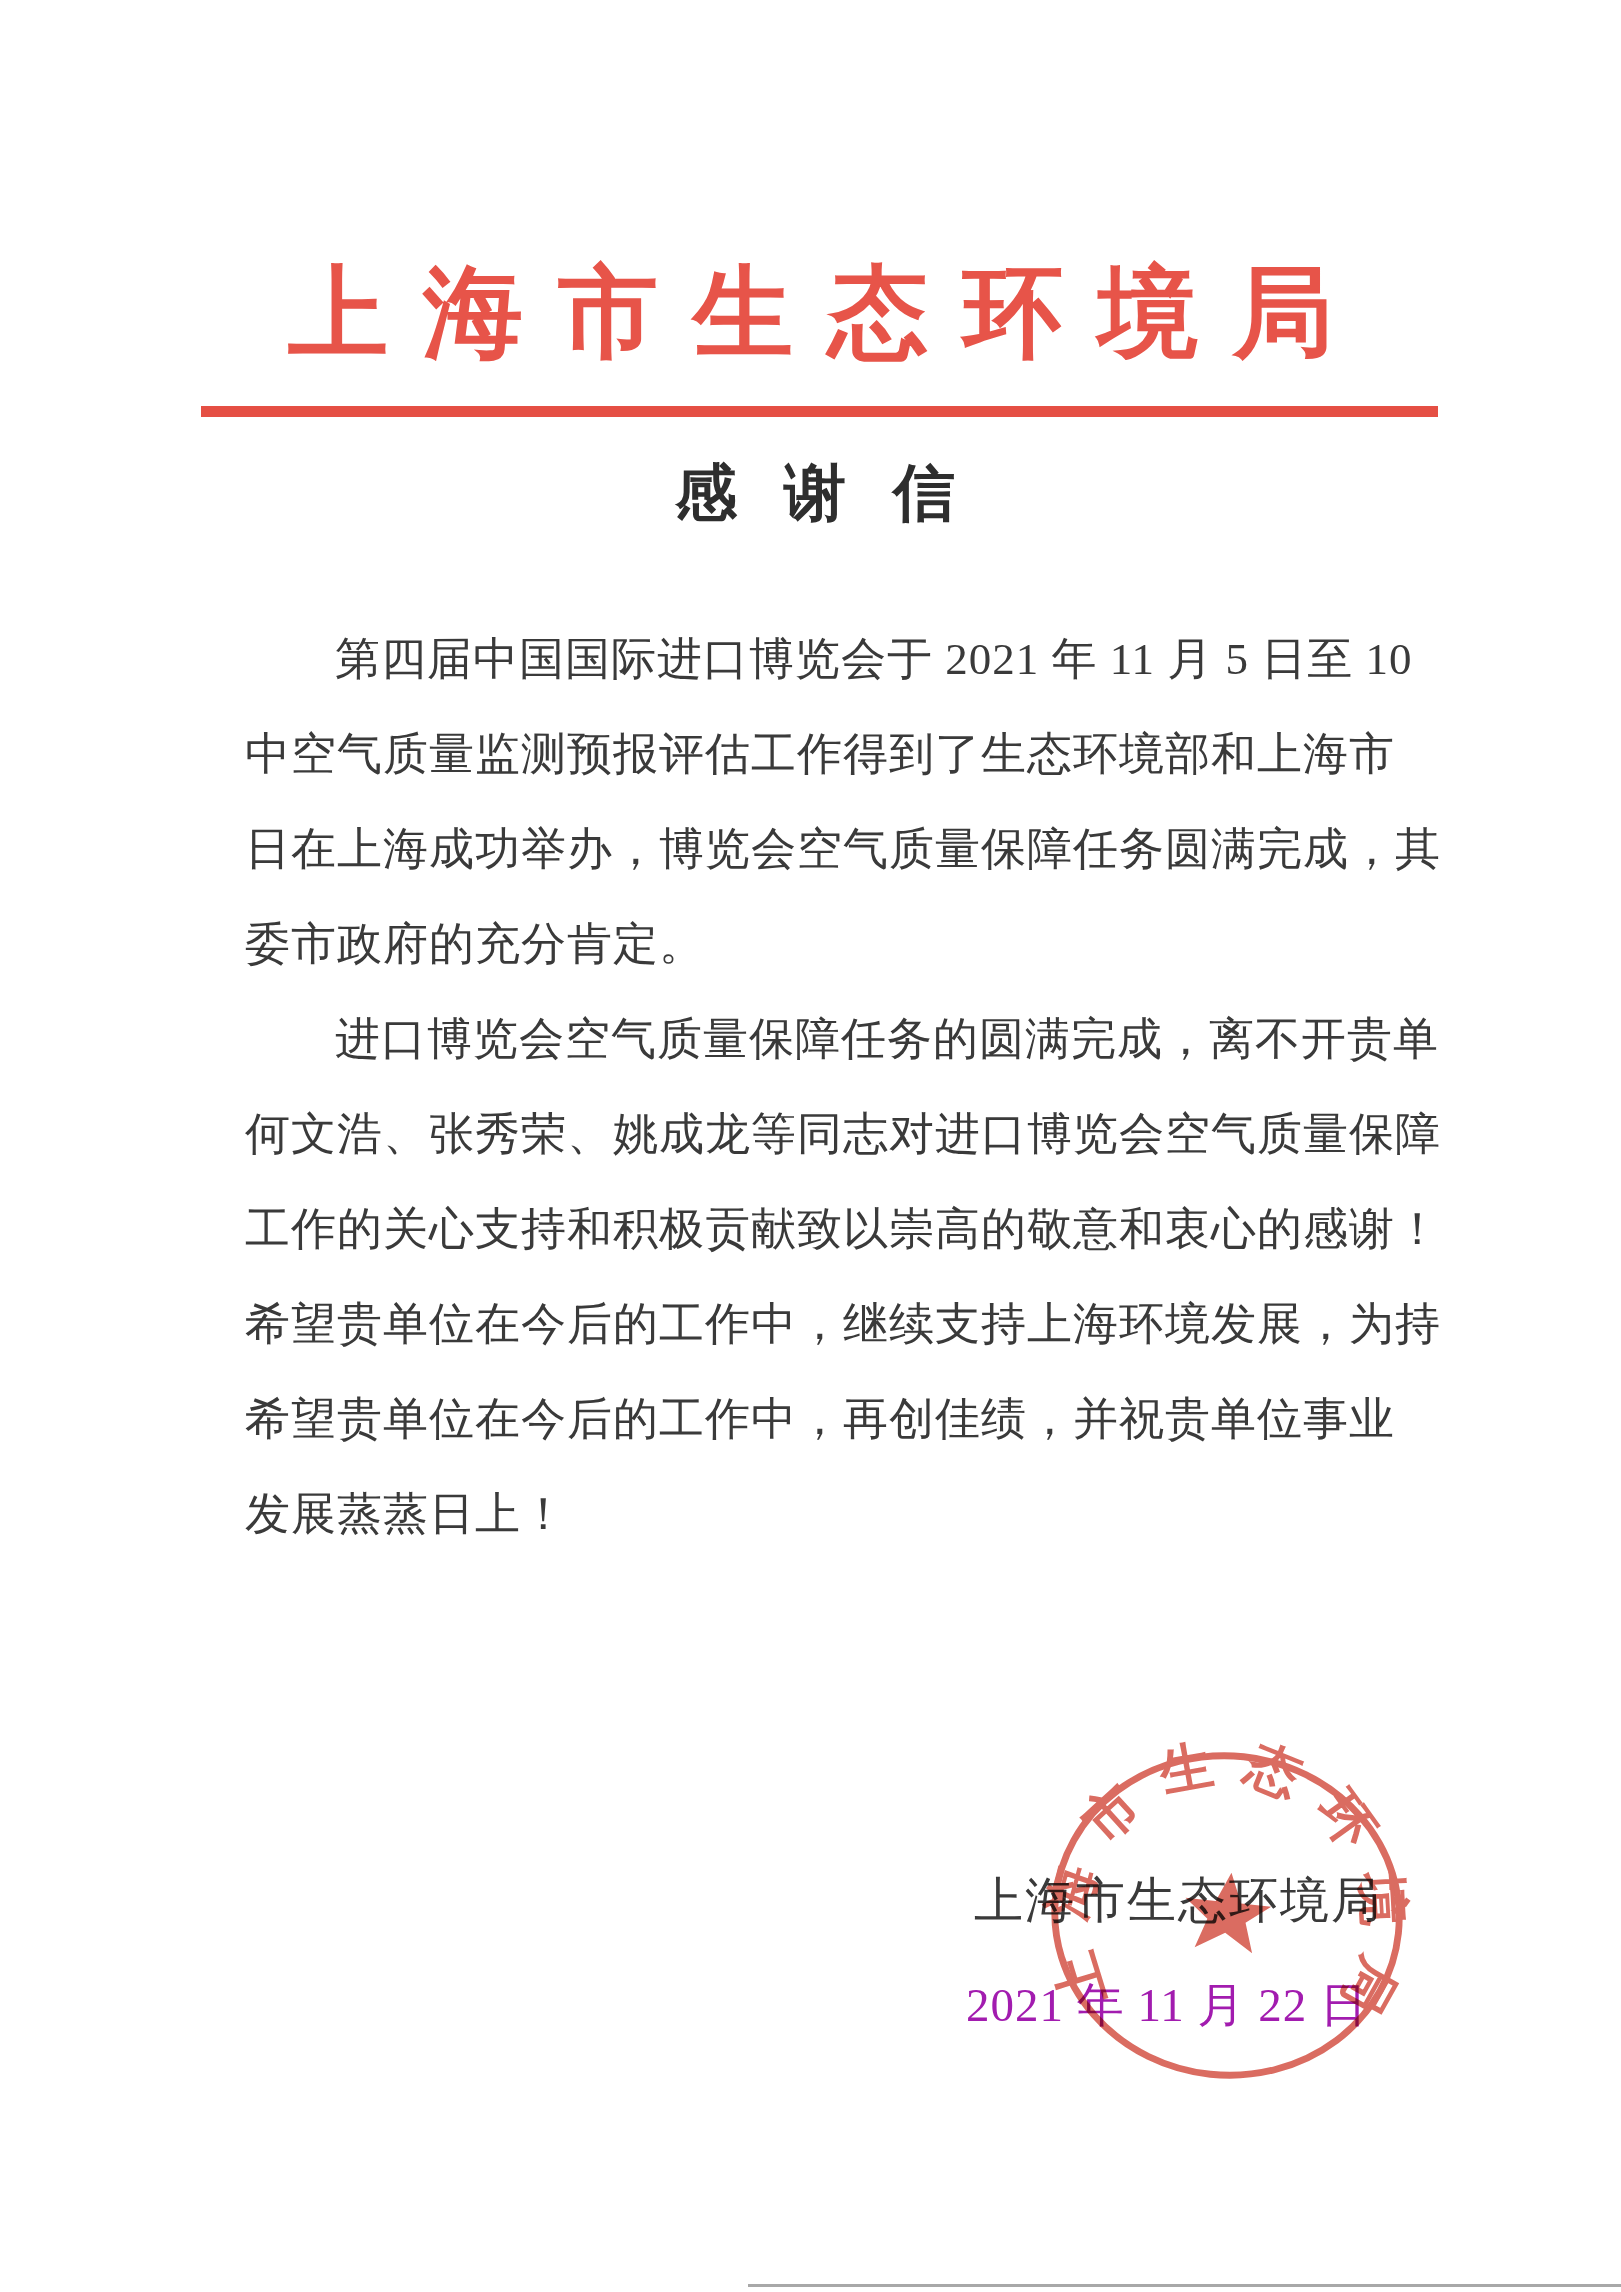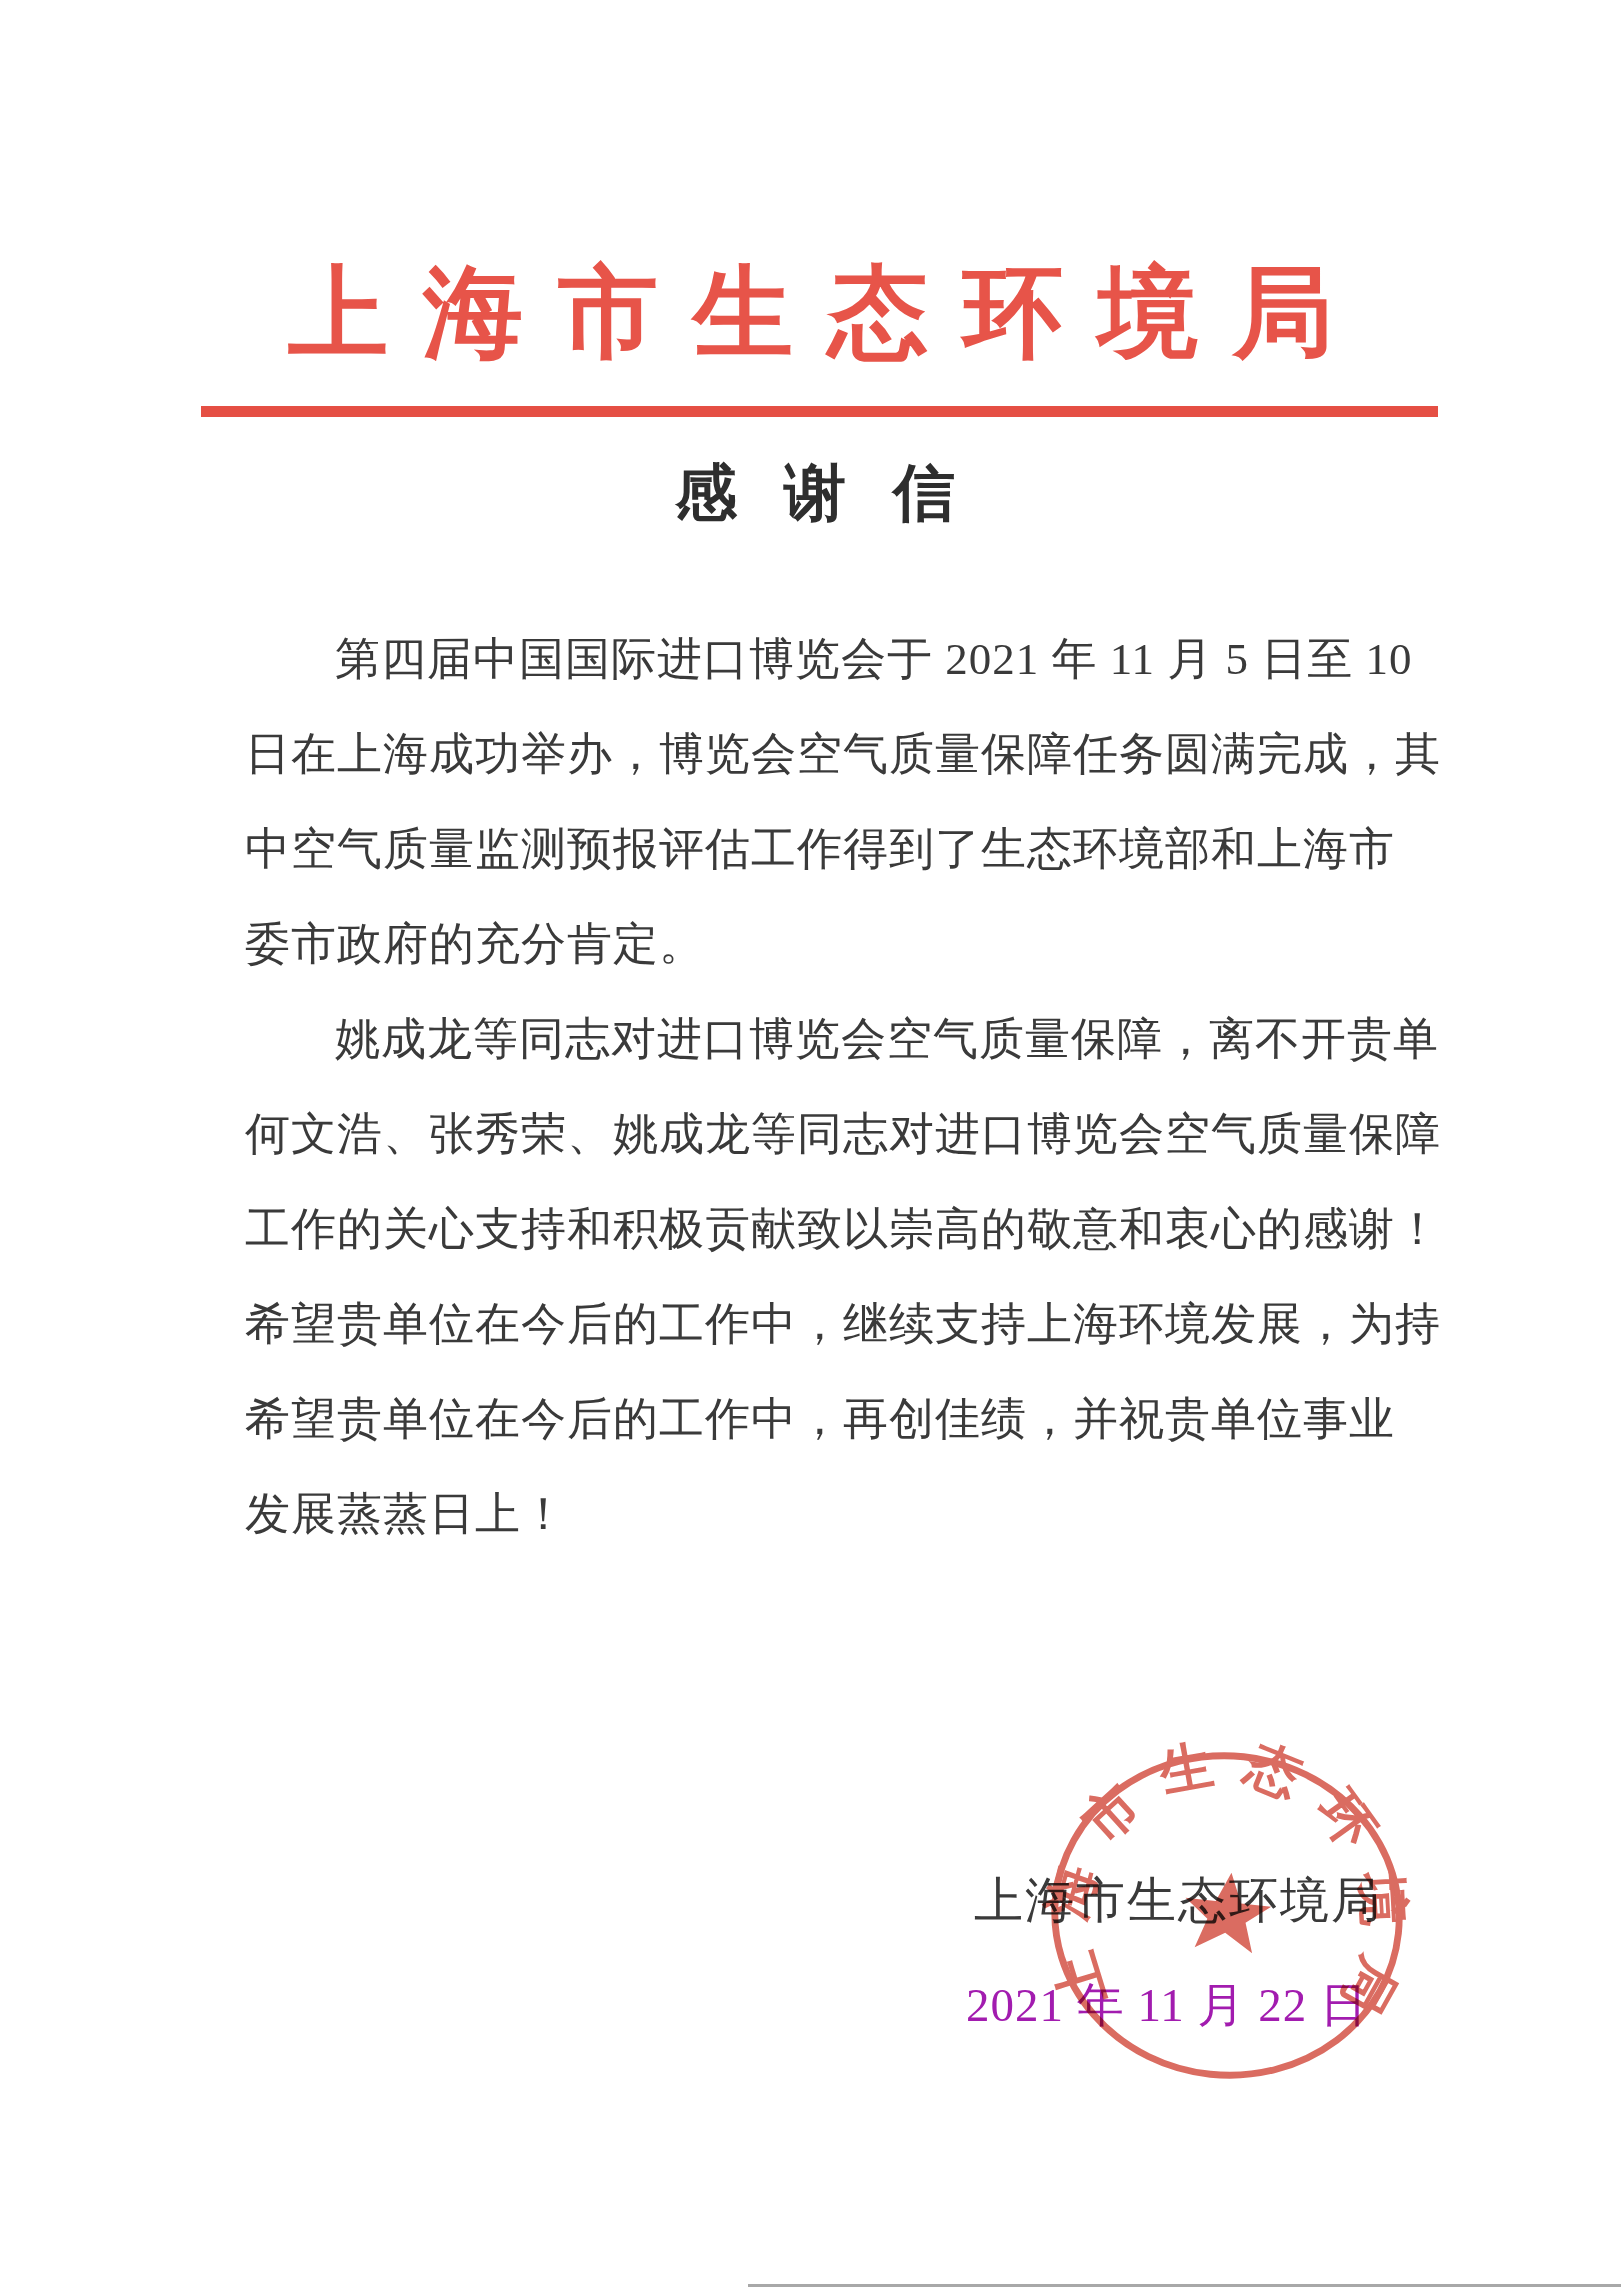--- a/index.html
+++ b/index.html
@@ -75,24 +75,24 @@
 <div class="page">
 
   <div class="org-name">上海市生态环境局</div>
 
   <div class="red-rule"></div>
 
   <div class="letter-title">感谢信</div>
 
   <div class="body-block">
     <div class="line indent">第四届中国国际进口博览会于 2021 年 11 月 5 日至 10</div>
+    <div class="line">中空气质量监测预报评估工作得到了生态环境部和上海市</div>
     <div class="line">日在上海成功举办，博览会空气质量保障任务圆满完成，其</div>
-    <div class="line">中空气质量监测预报评估工作得到了生态环境部和上海市</div>
     <div class="line">委市政府的充分肯定。</div>
-    <div class="line indent">姚成龙等同志对进口博览会空气质量保障，离不开贵单</div>
+    <div class="line indent">进口博览会空气质量保障任务的圆满完成，离不开贵单</div>
     <div class="line">何文浩、张秀荣、姚成龙等同志对进口博览会空气质量保障</div>
     <div class="line">工作的关心支持和积极贡献致以崇高的敬意和衷心的感谢！</div>
     <div class="line">希望贵单位在今后的工作中，继续支持上海环境发展，为持</div>
     <div class="line">希望贵单位在今后的工作中，再创佳绩，并祝贵单位事业</div>
     <div class="line">发展蒸蒸日上！</div>
   </div>
 
   <div class="signature">上海市生态环境局</div>
 
   <div class="sign-date">2021 年 11 月 22 日</div>

